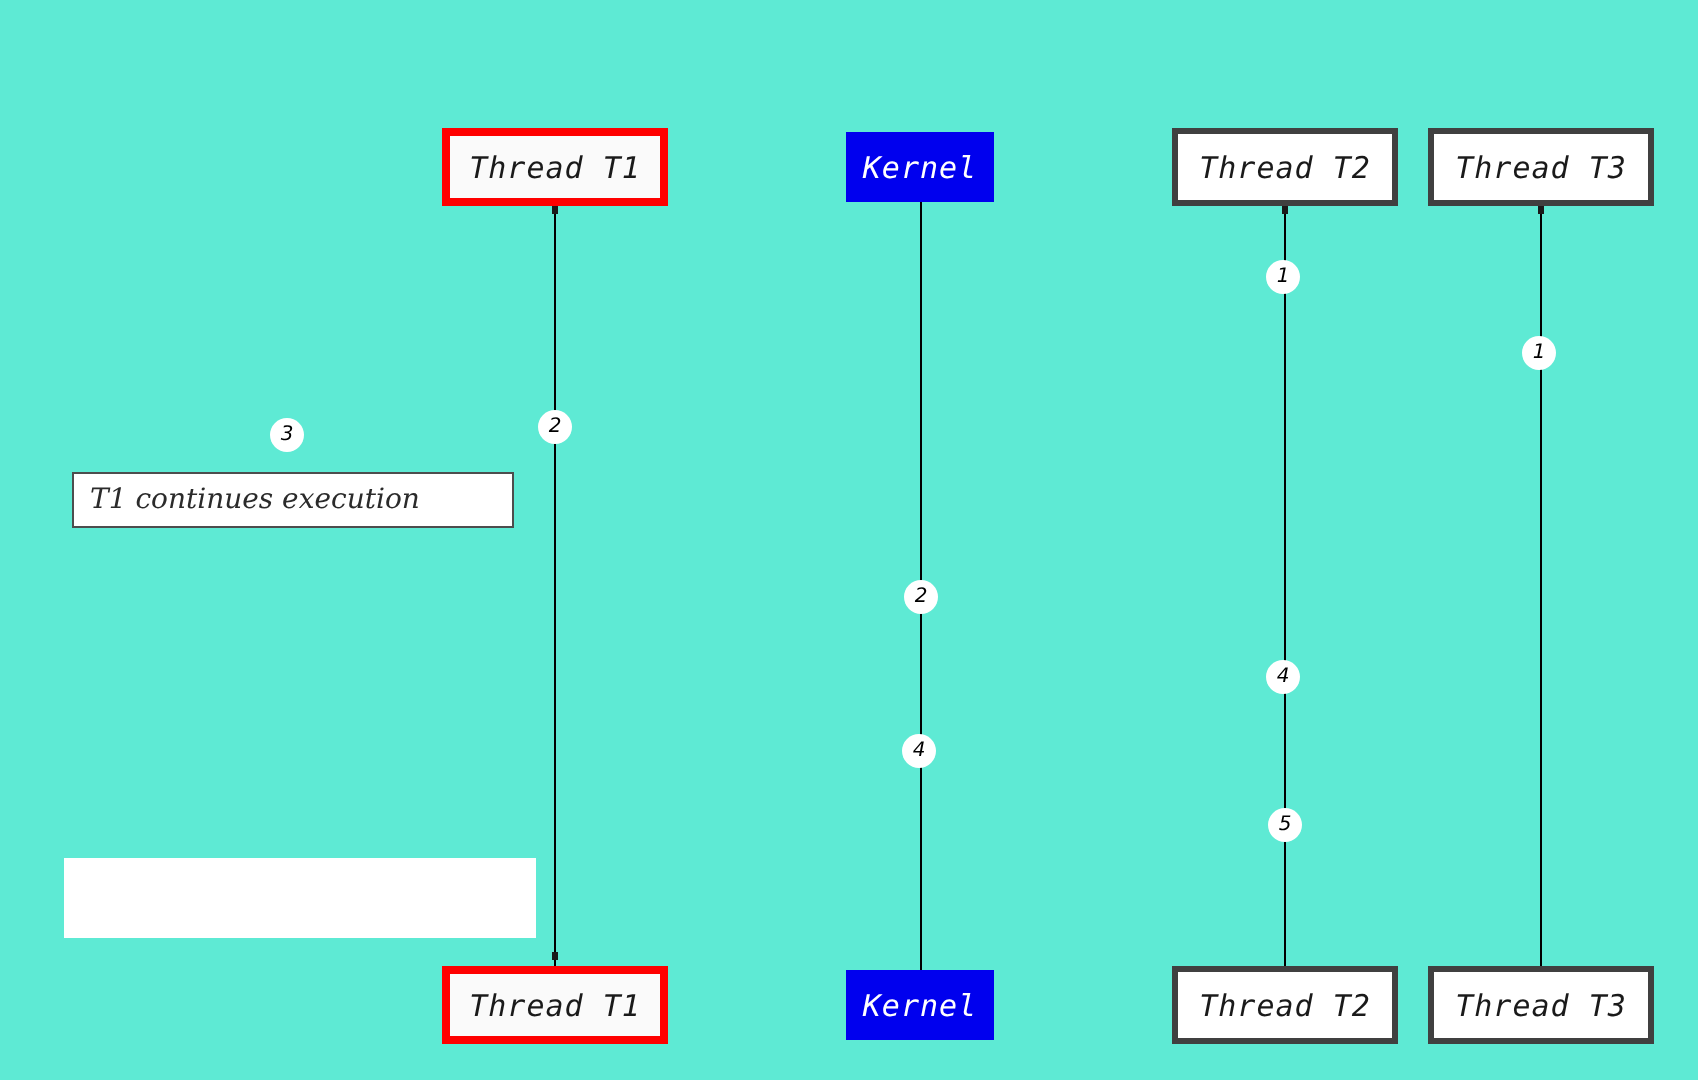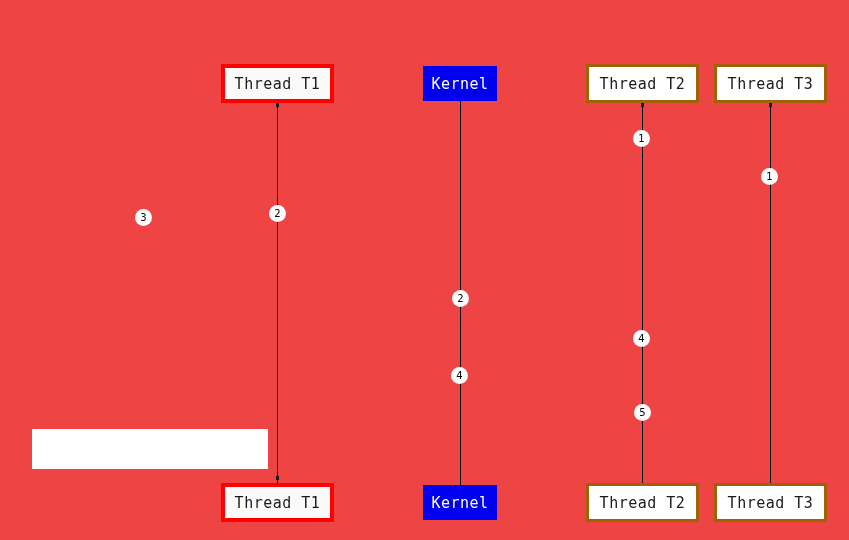--- a/index.html
+++ b/index.html
@@ -7,22 +7,23 @@
     padding: 0;
     background: #000000;
   }
   body {
     font-family: "DejaVu Sans Mono", monospace;
   }
   #canvas {
     position: relative;
     width: 849px;
     height: 540px;
-    background: #ef4444;
+    background: #5eead4;
     overflow: hidden;
+    font-style: italic;
   }
 
   
   .lifeline {
     position: absolute;
     width: 1px;
     background: #000000;
   }
   .lifeline-nub {
     position: absolute;
@@ -43,21 +44,21 @@
     letter-spacing: 0.5px;
     white-space: nowrap;
   }
   .participant.red {
     background: #fafafa;
     border: 4px solid #ff0000;
     color: #1a1a1a;
   }
   .participant.blue-outline {
     background: #ffffff;
-    border: 3px solid #a16207;
+    border: 3px solid #404040;
     color: #1a1a1a;
   }
   .participant.blue-solid {
     background: #0000ee;
     border: none;
     color: #ffffff;
     align-items: center;
   }
 
   
@@ -168,18 +169,21 @@
   </div>
 
   <div class="step-marker" style="left:451px; top:367px;">
     <span>4</span>
   </div>
 
   <div class="step-marker" style="left:634px; top:404px;">
     <span>5</span>
   </div>
 
+  <div class="note-box" style="left:36px; top:236px; width:221px; height:28px;">
+    <span>T1 continues execution</span>
+  </div>
 
   <div class="note-box blank" style="left:32px; top:429px; width:236px; height:40px;">
     <span></span>
   </div>
 
 </div>
 
 </body></html>

